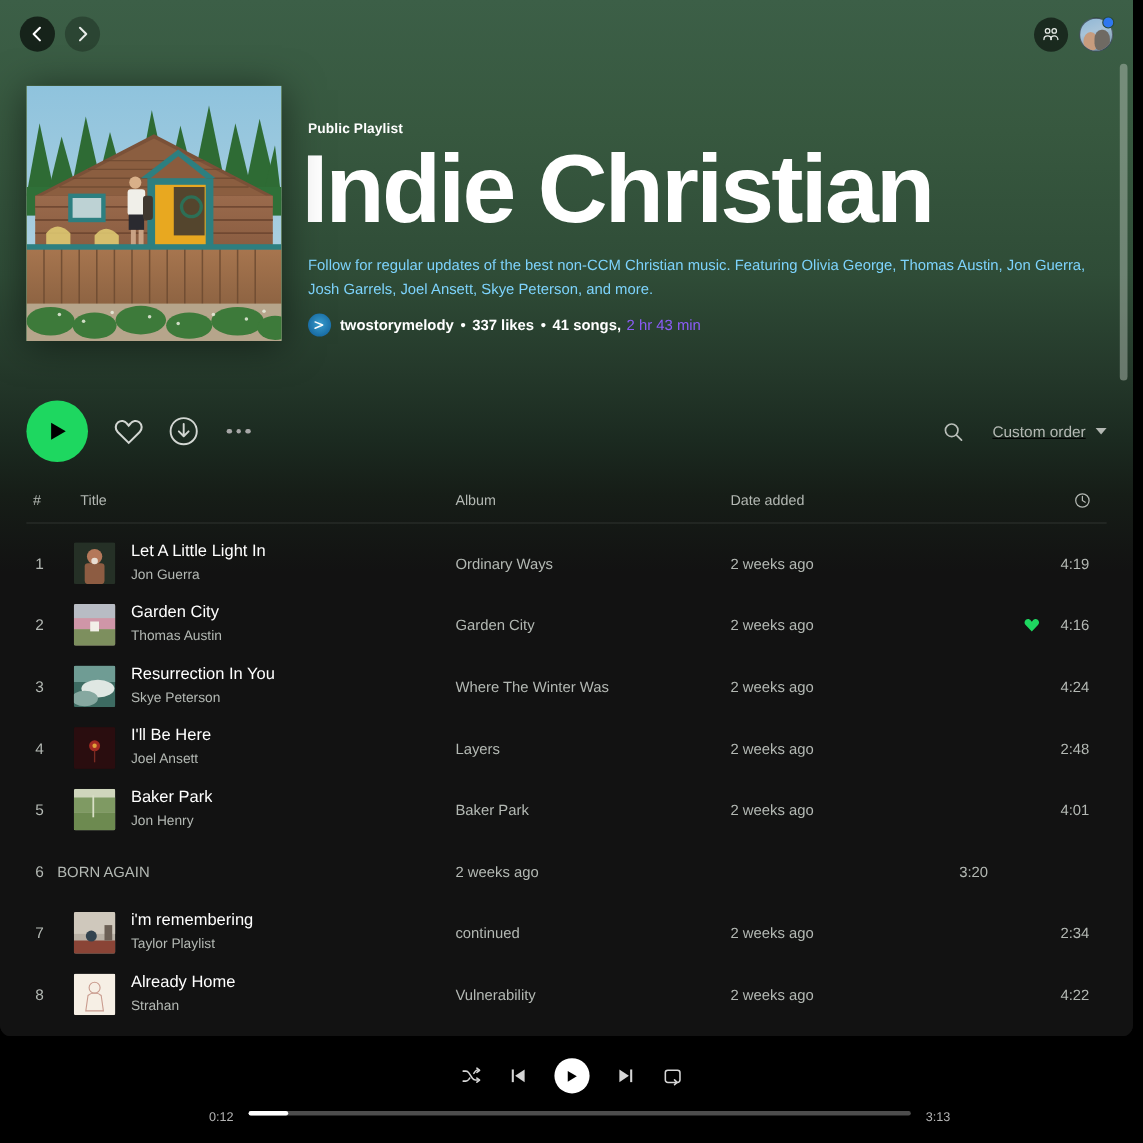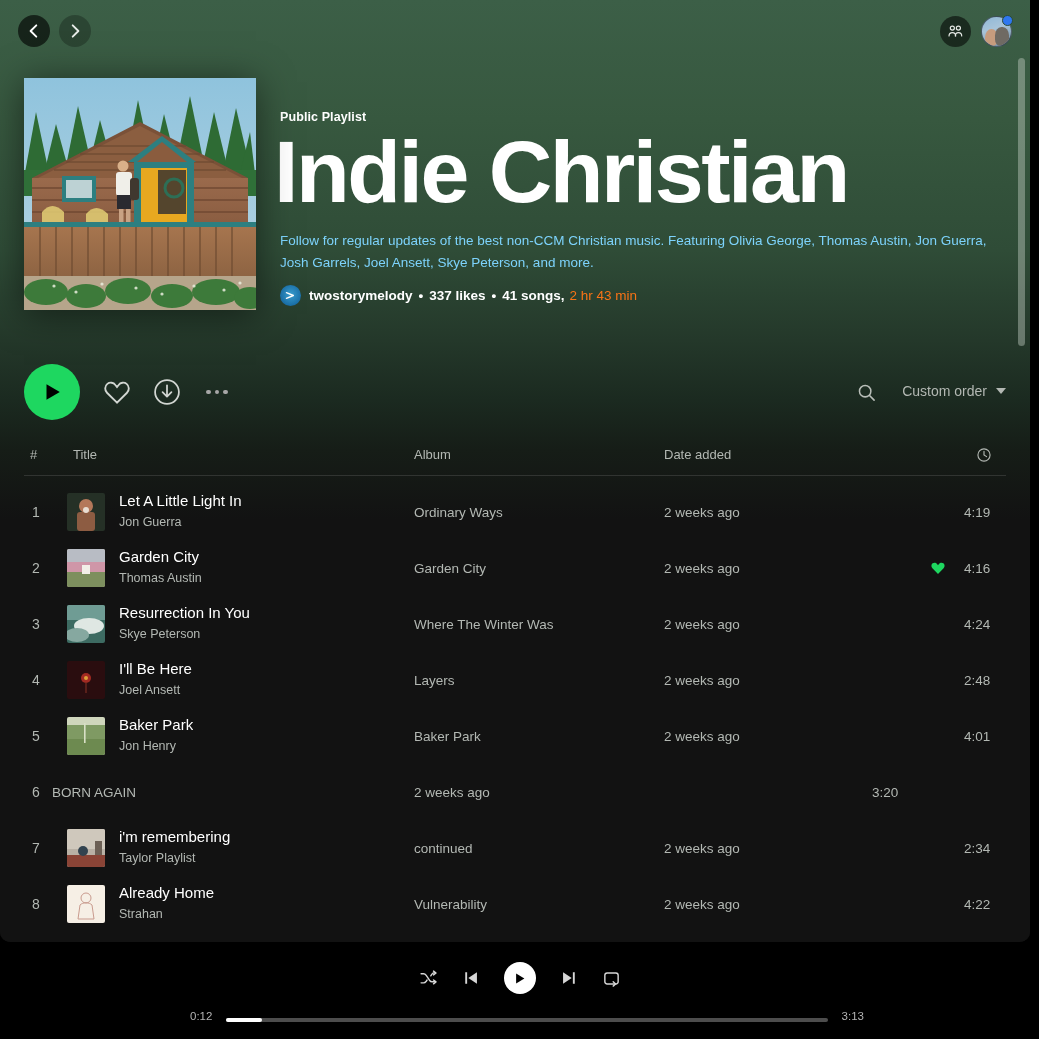--- a/index.html
+++ b/index.html
@@ -161,21 +161,21 @@
   .owner-avatar {
     width: 21px; height: 21px; border-radius: 50%;
     margin-right: 8px;
     background: radial-gradient(circle at 50% 45%, #3a9fd0 0%, #1a6fa8 70%, #0f5280 100%);
     display:flex; align-items:center; justify-content:center;
     flex: 0 0 21px;
   }
   .owner-name { font-weight: 700; color:#fff; }
   .dot-sep { color:#fff; margin: 0 6px; font-weight:700; }
   .stat-strong { font-weight: 700; color:#fff; }
-  .stat-dim { color: #f97316; }
+  .stat-dim { color: #8b5cf6; }
 
   
   .toolbar {
     position: absolute; left: 0; top: 355px;
     width: 1030px; height: 74px;
     display: flex; align-items: center;
     padding: 0 24px;
     z-index: 10;
   }
   .play-big {
@@ -189,21 +189,21 @@
     background: none; border: none; cursor: pointer;
     display:flex; align-items:center; justify-content:center;
   }
   .heart-btn { margin-left: 20px; width:34px; height:34px; }
   .dl-btn { margin-left: 16px; width:34px; height:34px; }
   .more-btn { margin-left: 16px; width:34px; height:34px; }
   .dots { display:flex; gap:4px; }
   .dots i { width:4.5px; height:4.5px; border-radius:50%; background:#a7a7a7; display:block; }
 
   .toolbar-right {
-    margin-left: auto; display:flex; align-items:flex-start; gap: 26px;
+    margin-left: auto; display:flex; align-items:center; gap: 26px; text-decoration: underline;
   }
   .sort-btn {
     display:flex; align-items:center; gap:9px;
     background:none; border:none; cursor:pointer;
     color:#b3b8b3; font-size:14px;
     font-family: "Liberation Sans", sans-serif;
   }
   .caret { width:0;height:0;border-left:5.5px solid transparent;border-right:5.5px solid transparent;border-top:6px solid #b3b8b3; }
 
   
@@ -286,21 +286,21 @@
     display:flex; align-items:center; justify-content:center;
     gap: 24px;
     padding-top: 20px;
   }
   .pc-btn { background:none;border:none;cursor:pointer;display:flex;align-items:center;justify-content:center; }
   .play-small {
     width:32px;height:32px;border-radius:50%;background:#fff;
     display:flex;align-items:center;justify-content:center;cursor:pointer;border:none;
   }
   .progress-row {
-    display:flex; align-items:flex-end;
+    display:flex; align-items:flex-start;
     padding: 16px 175px 0 190px;
     gap: 14px;
   }
   .time-label { color:#b3b3b3; font-size:11.5px; flex:0 0 auto; }
   .pbar {
     position:relative; flex:1 1 auto; height:4px;
     background:#4d4d4d; border-radius:2px; cursor:pointer;
   }
   .pbar-fill {
     position:absolute;left:0;top:0;height:4px;

